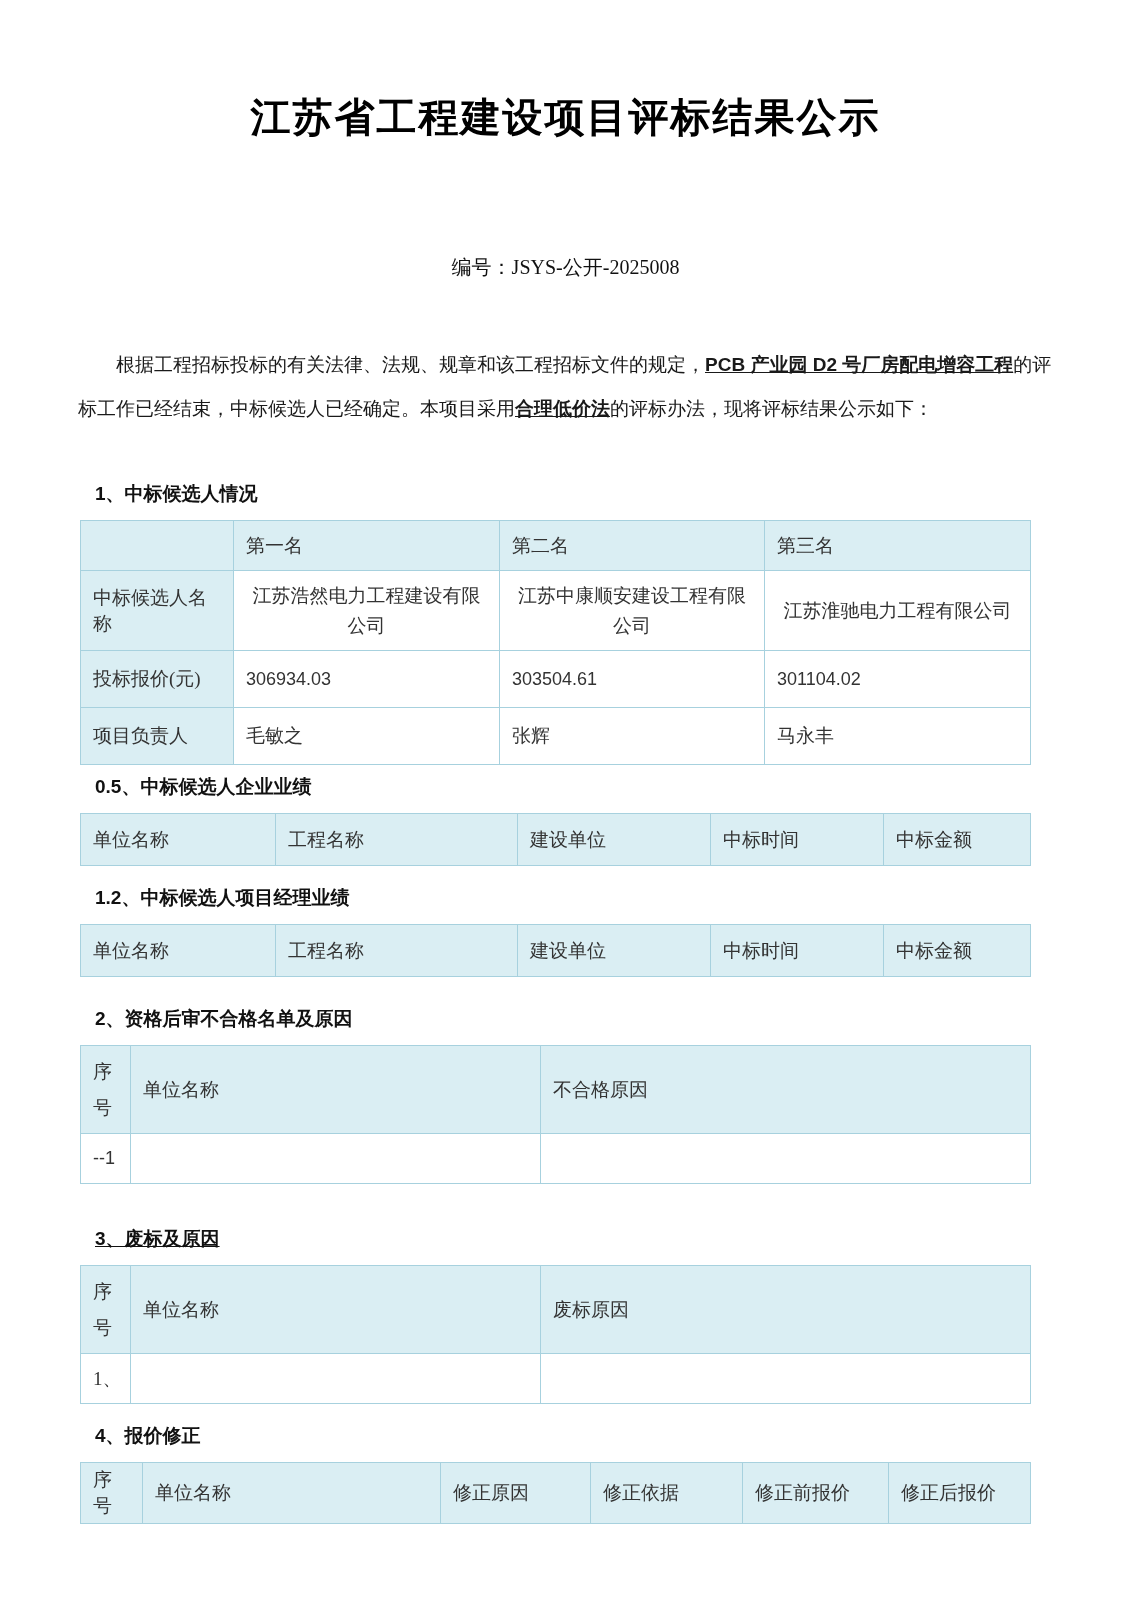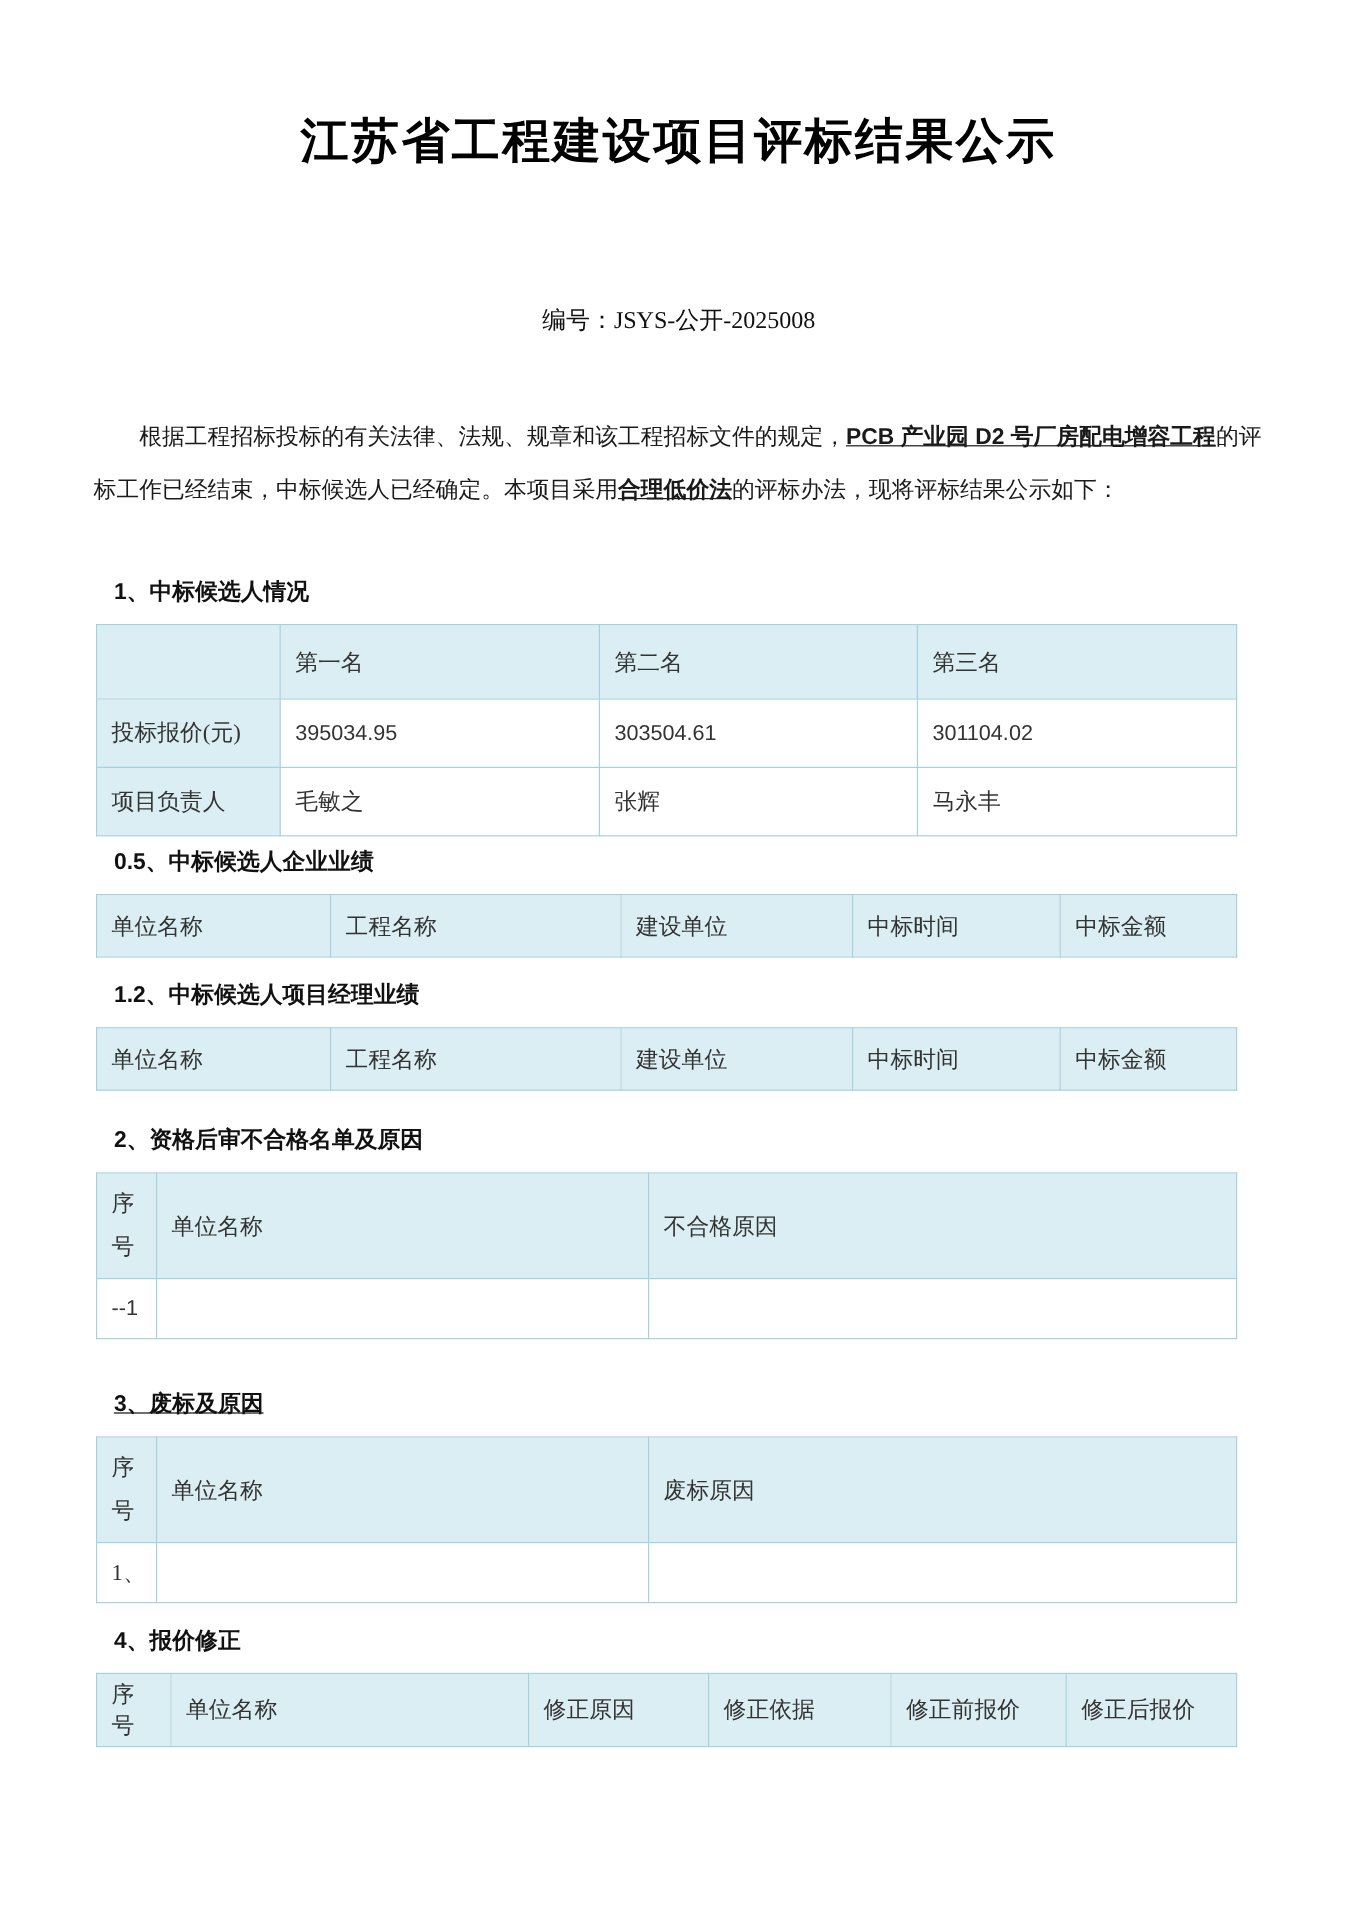--- a/index.html
+++ b/index.html
@@ -49,21 +49,21 @@
   }
   .t th,.t td{
     border:1px solid var(--border);
     padding:4px 12px;vertical-align:middle;
     font-weight:normal;text-align:left;
     overflow:hidden;word-break:break-all;
   }
   .t .fill{background:var(--fill);}
   .num{font-family:"Liberation Sans","DejaVu Sans",sans-serif;font-size:18px;}
 
-  .t1 tr.hdr{height:62px;margin-top:28px;}
+  .t1 tr.hdr{height:50px;margin-top:28px;}
   .t1 tr.r0{height:80px;}
   .t1 tr.r1,.t1 tr.r2{height:57px;padding-left:31px;}
   .t1 td.company{text-align:center;line-height:30px;padding:4px 10px;}
 
   .t11 tr{height:52px;}
 
   .t23 tr.hdr{height:88px;}
   .t23 tr.datarow{height:50px;}
   .t23 .seq{padding:4px 12px;line-height:36px;}
 
@@ -88,23 +88,29 @@
         <col style="width:265px">
         <col style="width:266px">
       </colgroup>
     <tbody>
         <tr class="hdr">
       <th class="fill"></th>
       <th class="fill">第一名</th>
       <th class="fill">第二名</th>
       <th class="fill">第三名</th>
     </tr>
+    <tr class="r0">
+      <th class="fill">中标候选人名称</th>
+      <td class="company">江苏浩然电力工程建设有限公司</td>
+      <td class="company">江苏中康顺安建设工程有限公司</td>
+      <td class="company">江苏淮驰电力工程有限公司</td>
+    </tr>
     <tr class="r1">
       <th class="fill">投标报价(元)</th>
-      <td class="num">395034.95</td>
+      <td class="num">306934.03</td>
       <td class="num">303504.61</td>
       <td class="num">301104.02</td>
     </tr>
     <tr class="r2">
       <th class="fill">项目负责人</th>
       <td>毛敏之</td>
       <td>张辉</td>
       <td>马永丰</td>
     </tr>
   </tbody>

